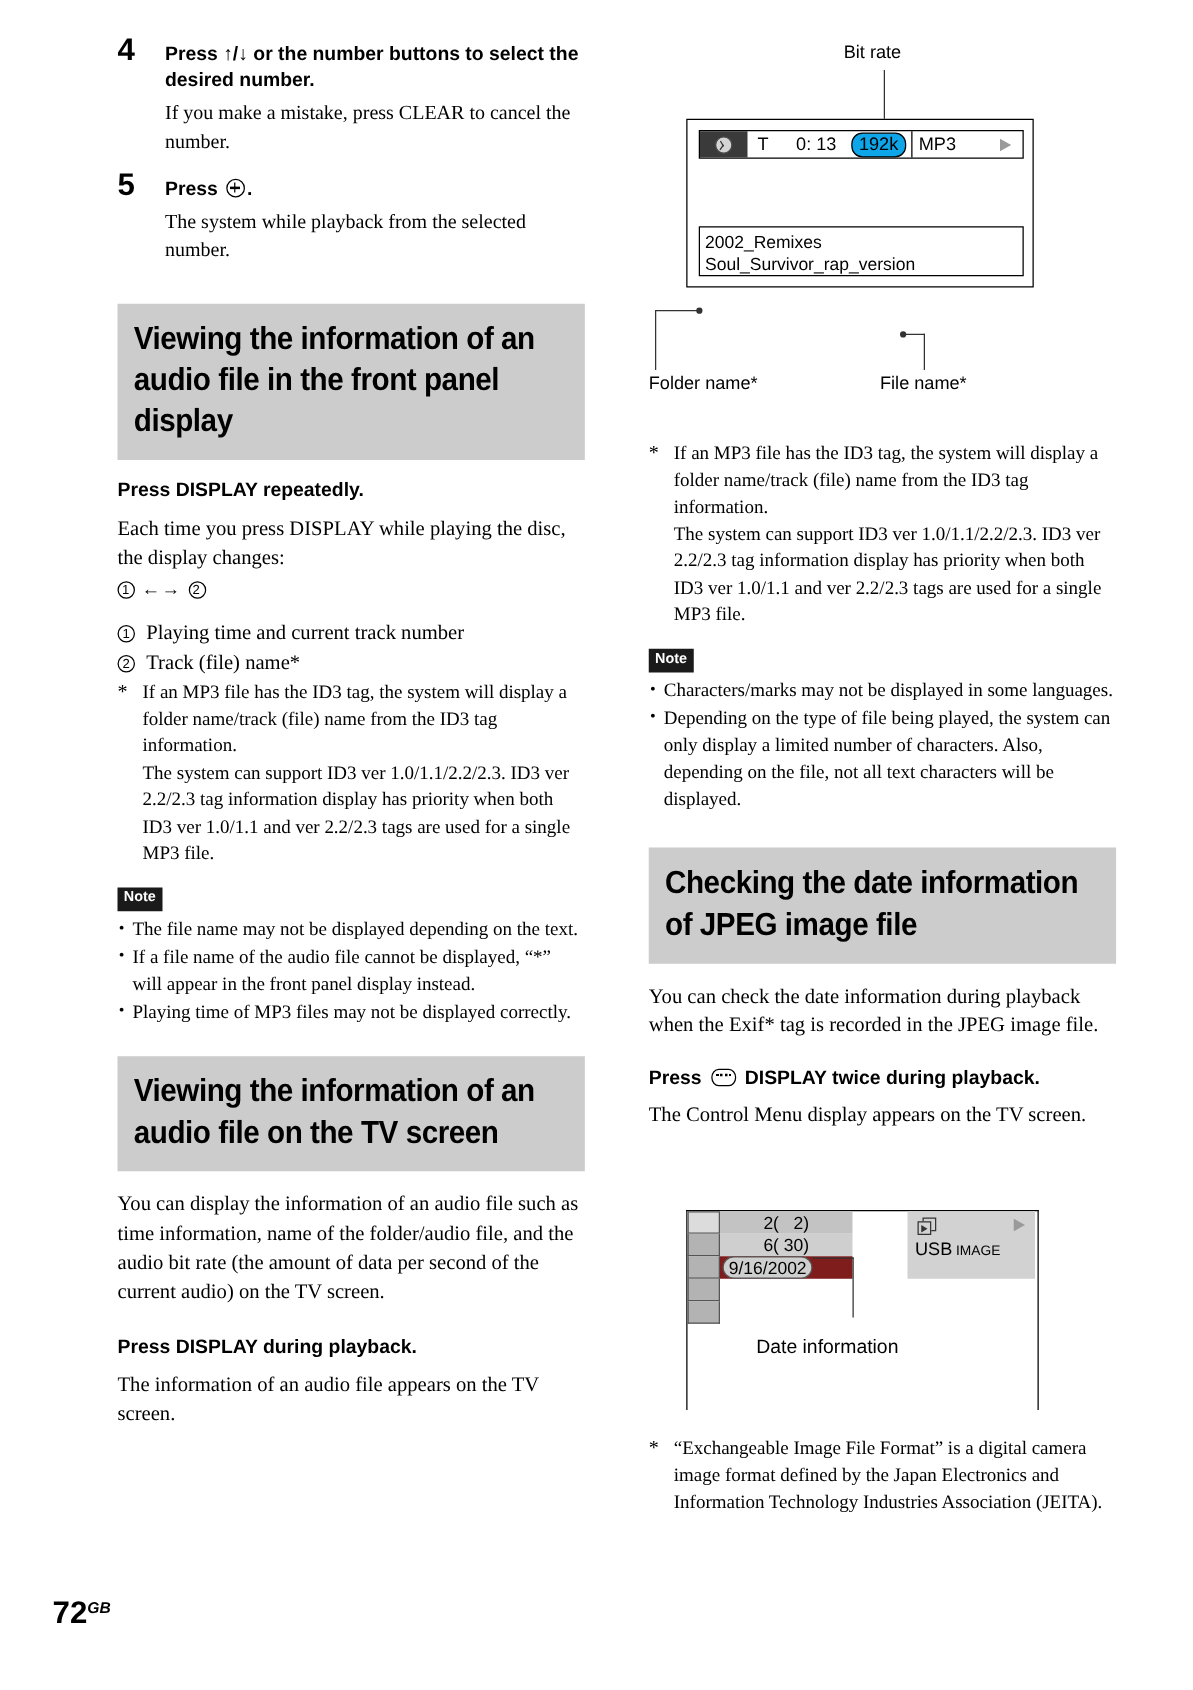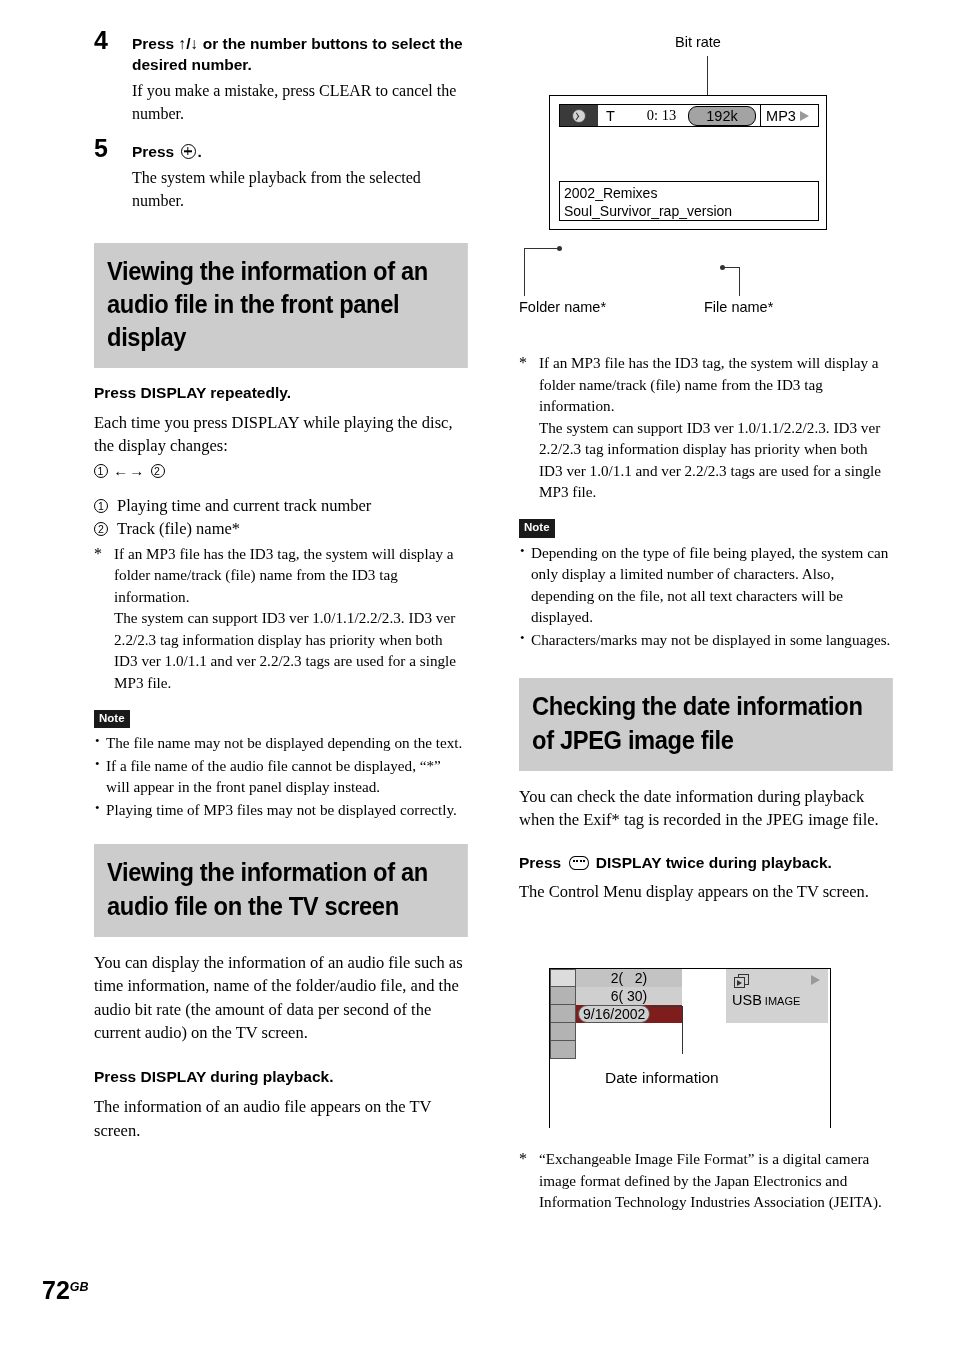--- a/index.html
+++ b/index.html
@@ -151,25 +151,25 @@
   }
   .clock-ico::before{
     content:""; position:absolute; left:50%; top:2px; width:1.4px; height:5px;
     background:#333; transform-origin:bottom center; transform:translateX(-50%) rotate(-30deg);
   }
   .clock-ico::after{
     content:""; position:absolute; left:50%; top:6px; width:1.4px; height:4.5px;
     background:#333; transform-origin:top center; transform:translateX(-50%) rotate(35deg);
   }
   .osd-t   { font-family:"Liberation Sans", sans-serif; font-size:14.5px; margin-left:8px; }
-  .osd-time{ font-family:Liberation Serif, serif; font-size:14.5px; margin-left:32px; }
+  .osd-time{ font-family:Liberation Sans, sans-serif; font-size:14.5px; margin-left:22px; }
   .osd-rate{
     font-family:"Liberation Sans", sans-serif; font-size:14.5px;
     margin-left:12px; border:1.4px solid #000; border-radius:9px;
-    padding:1px 17px; background:#a3a3a3;
+    padding:1px 5px; background:#0ea5e9;
   }
   .osd-sep { width:1.4px; height:100%; background:#000; margin-left:4px; }
   .osd-fmt { font-family:"Liberation Sans", sans-serif; font-size:14.5px; margin-left:5px; }
   .osd-play{
     margin-left:auto; margin-right:9px;
     width:0;height:0;border-left:9px solid #9a9a9a;
     border-top:5.5px solid transparent;border-bottom:5.5px solid transparent;
   }
   .name-box {
     position:absolute; left:9px; bottom:8px; width:260px; height:40px;
@@ -348,22 +348,22 @@
   <div class="col-right" style="top:350px;">
     <div class="fnote">
       <div class="star">*</div>
       <div class="ftext" style="white-space:pre-line;">If an MP3 file has the ID3 tag, the system will display a folder name/track (file) name from the ID3 tag information.
 The system can support ID3 ver 1.0/1.1/2.2/2.3. ID3 ver 2.2/2.3 tag information display has priority when both ID3 ver 1.0/1.1 and ver 2.2/2.3 tags are used for a single MP3 file.</div>
     </div>
 
     <div style="margin-top:14px;">
       <span class="note-badge">Note</span>
       <ul class="note-list">
+        <li>Characters/marks may not be displayed in some languages.</li>
         <li>Depending on the type of file being played, the system can only display a limited number of characters. Also, depending on the file, not all text characters will be displayed.</li>
-        <li>Characters/marks may not be displayed in some languages.</li>
       </ul>
     </div>
 
     <div class="sec-head" style="margin-top:28px;">Checking the date information of JPEG image file</div>
 
     <p class="b-text" style="margin-bottom:20px;">You can check the date information during playback when the Exif* tag is recorded in the JPEG image file.</p>
     <p class="b-bold"><span>Press </span><span class="display-icon"></span><span> DISPLAY twice during playback.</span></p>
     <p class="b-text">The Control Menu display appears on the TV screen.</p>
   </div>
 

